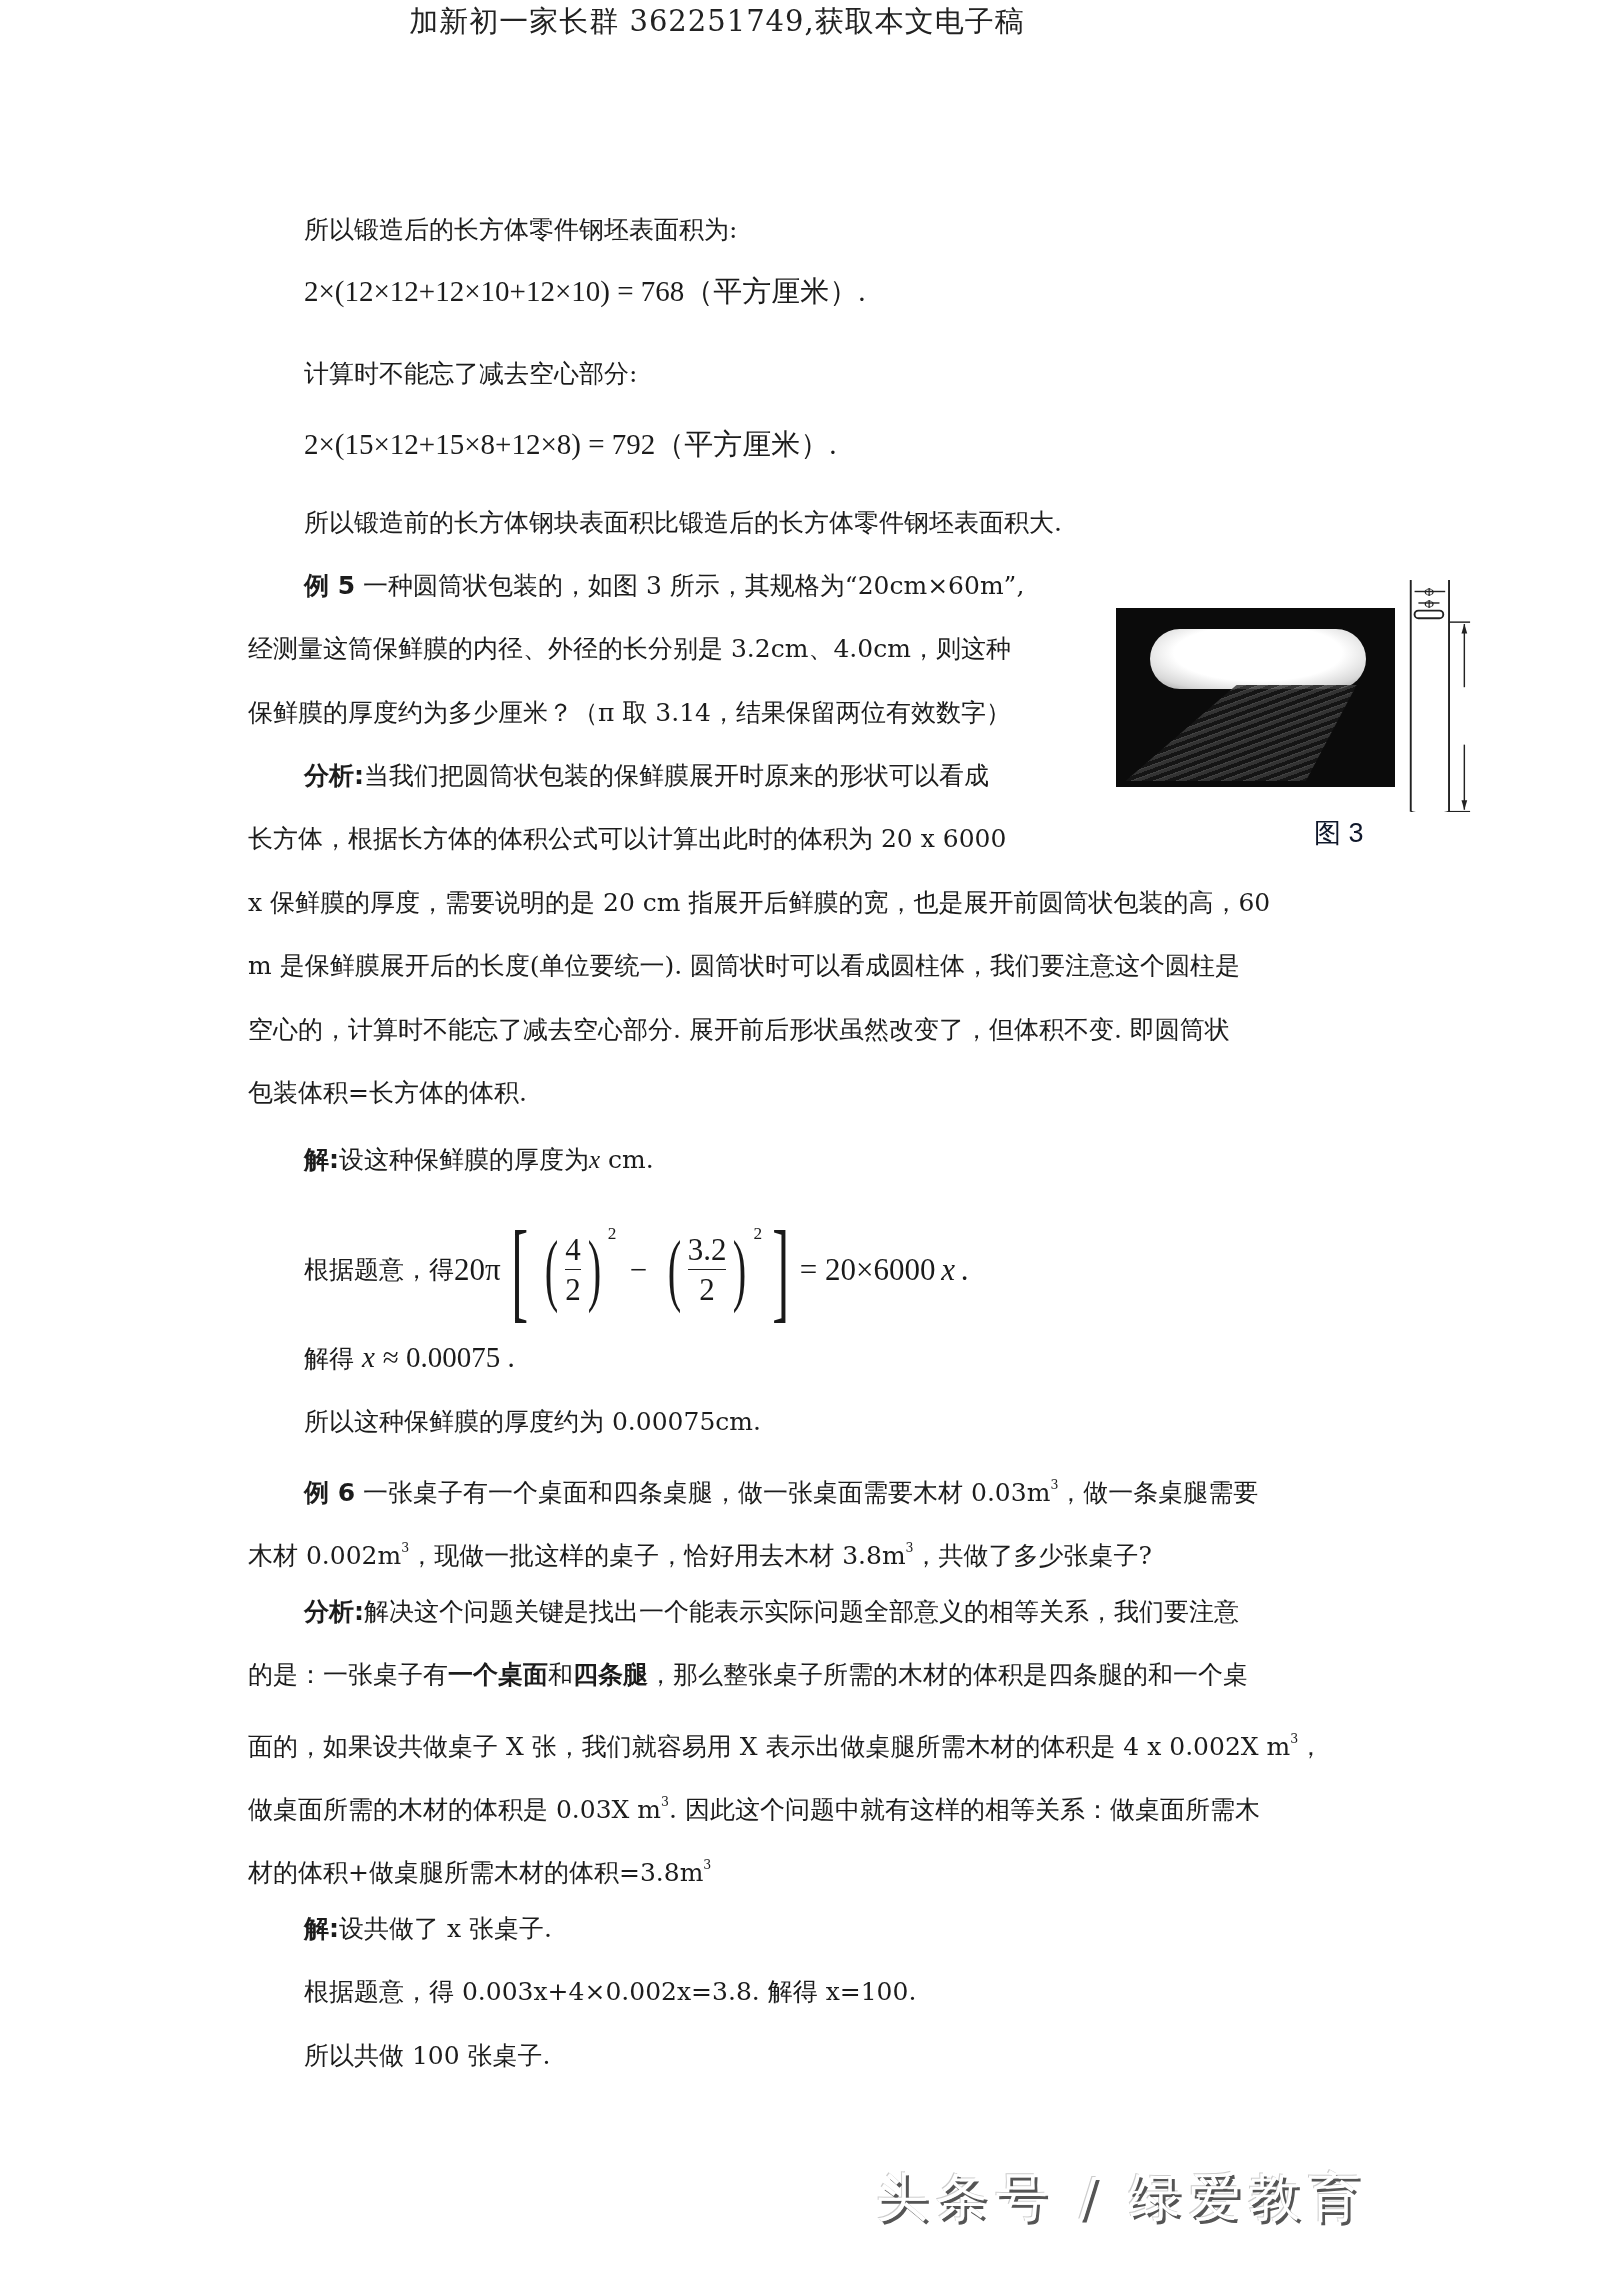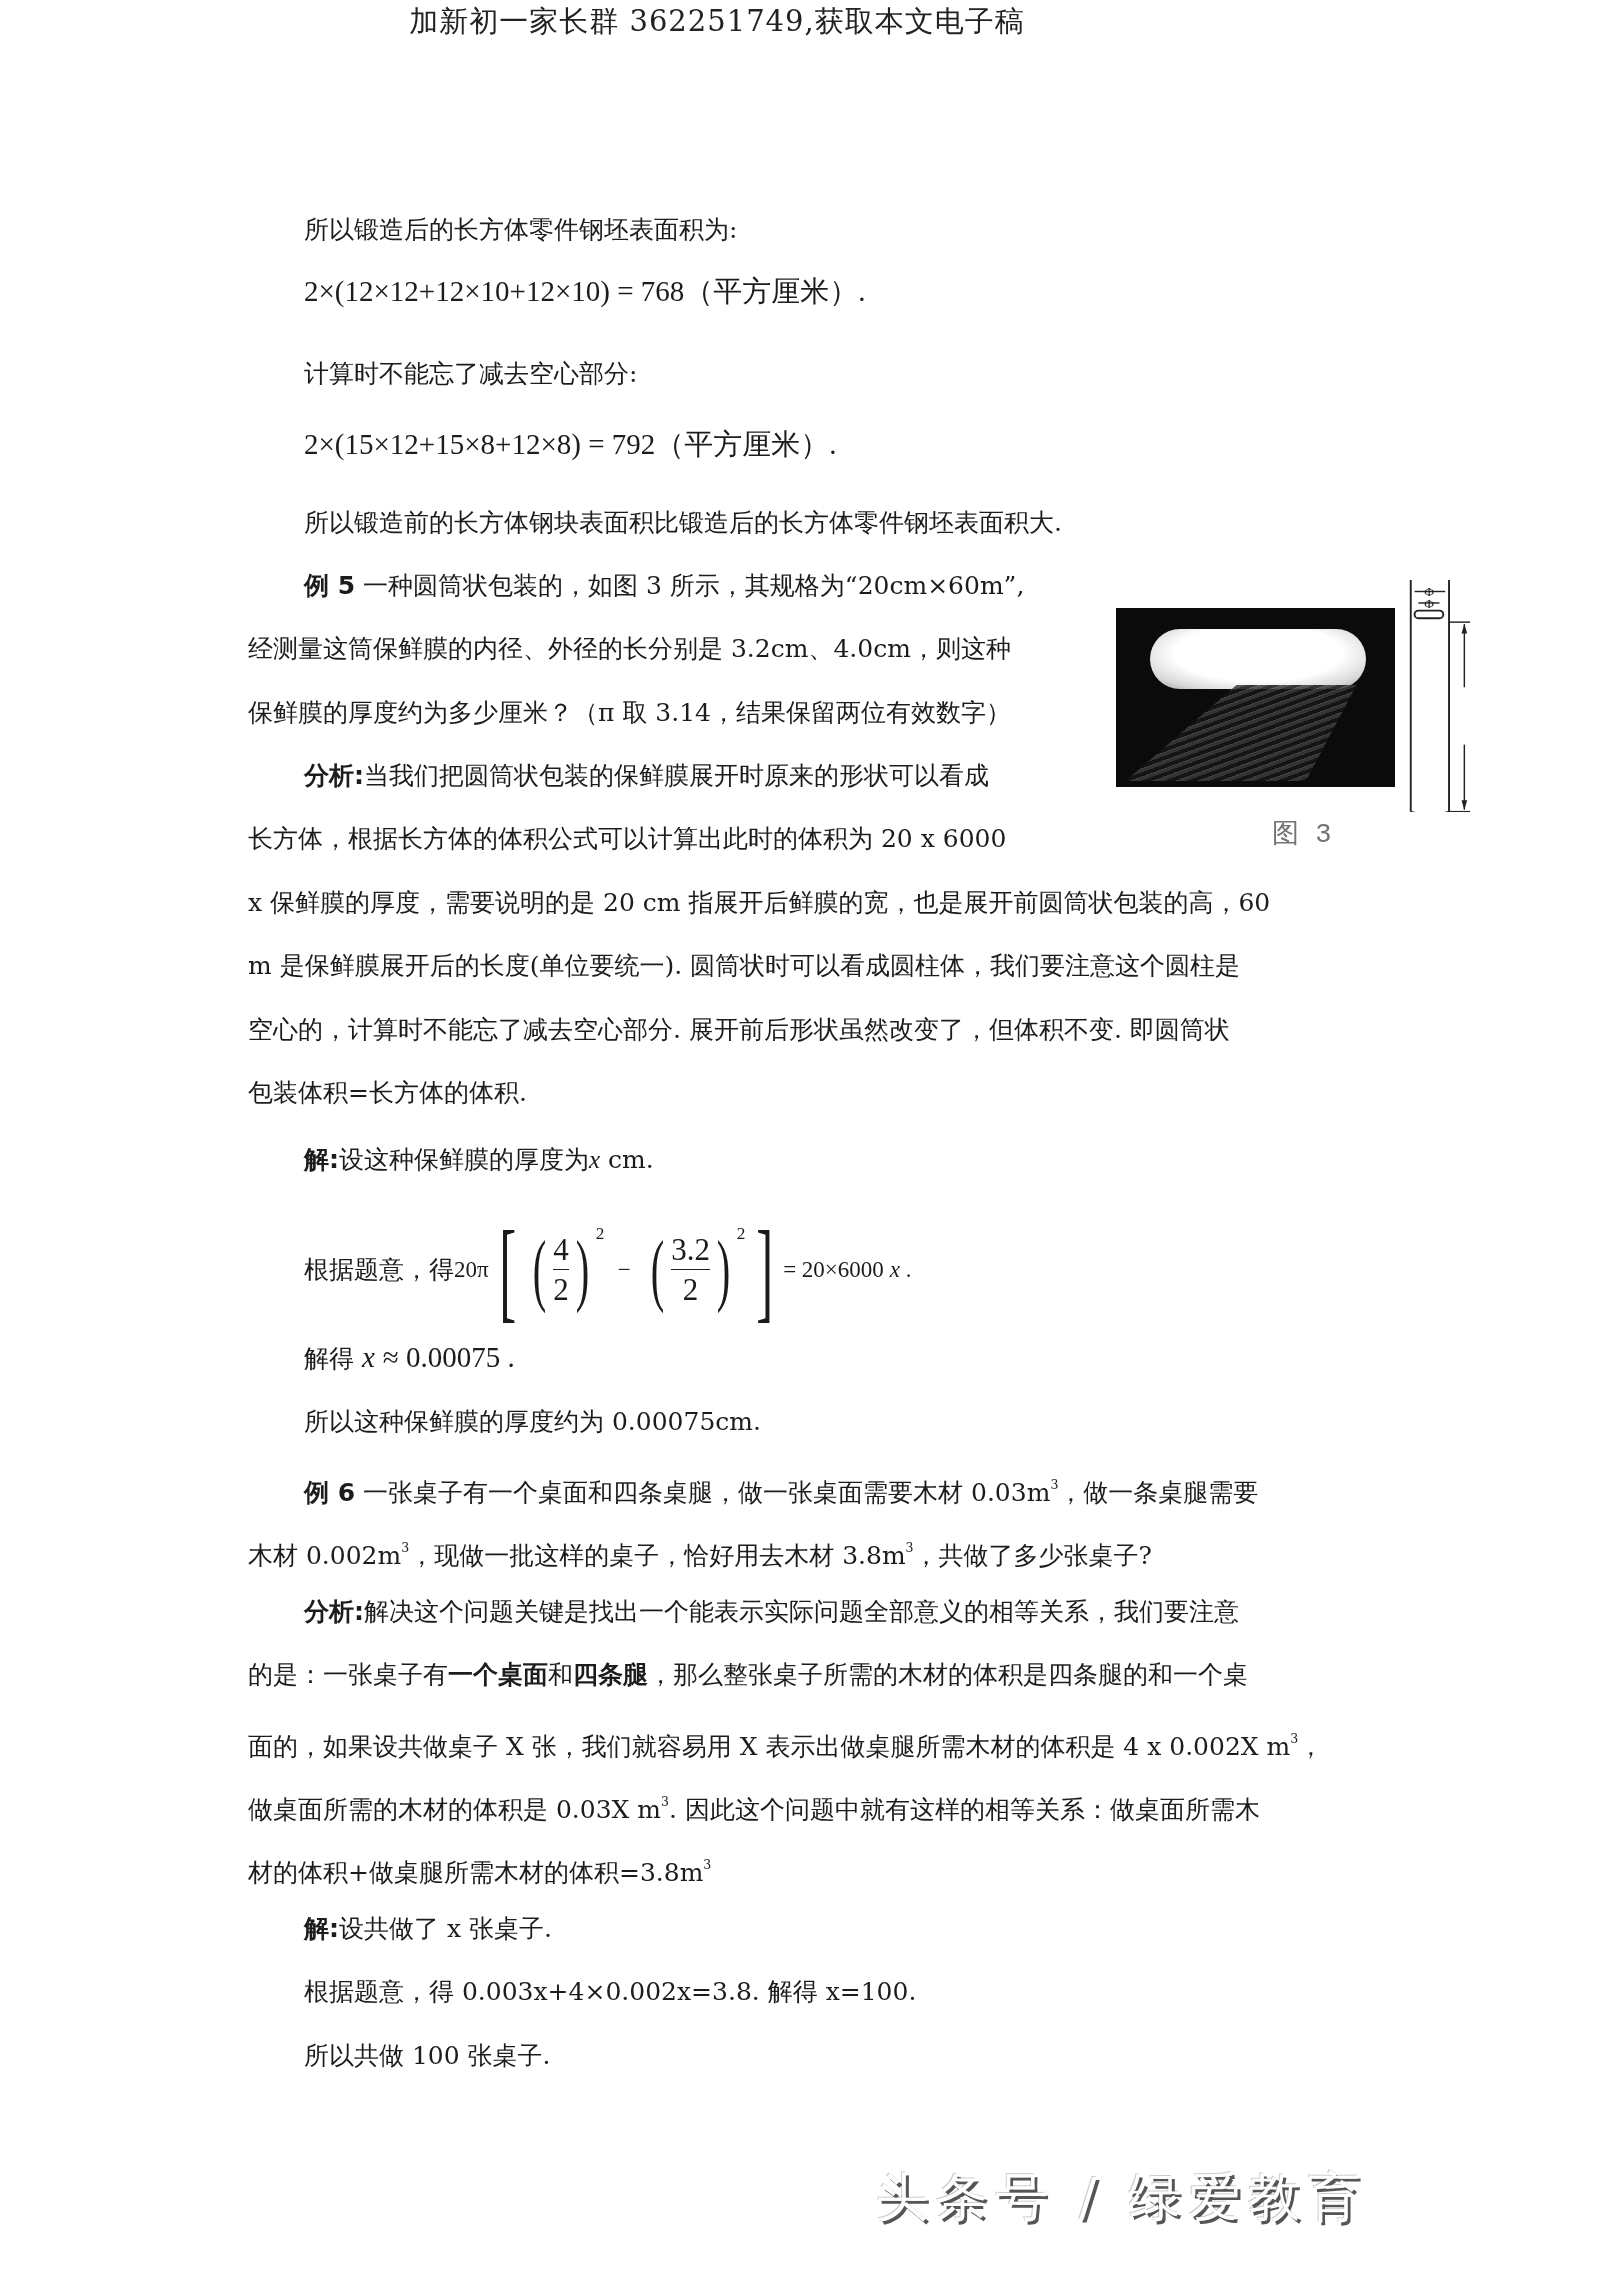--- a/index.html
+++ b/index.html
@@ -15,25 +15,25 @@
   .var { font-style:italic; font-family:"Liberation Serif",serif; }
 
   
   .photo { position:absolute; left:1116px; top:608px; width:279px; height:179px; background:#0b0b0b; overflow:hidden; }
   .roll { position:absolute; left:34px; top:21px; width:216px; height:60px; border-radius:30px;
           background:radial-gradient(ellipse at 50% 40%, #ffffff 55%, #d8d8d8 80%, #9a9a9a 100%); }
   .film { position:absolute; left:9.6px; top:77px; width:231px; height:96px;
           background:repeating-linear-gradient(160deg, #3a3a3a 0 2.9px, #161616 2.9px 6.7px, #4a4a4a 6.7px 7.7px);
           clip-path:polygon(48% 0, 100% 0, 78% 100%, 0 100%); opacity:.85; }
   .diagram { position:absolute; left:1405px; top:572px; width:67px; height:240px; }
-  .fig-caption { position:absolute; left:1272px; top:815px; font-size:27px; font-family:Liberation Mono, monospace; color:#737373; }
+  .fig-caption { position:absolute; left:1314px; top:815px; font-size:27px; font-family:Liberation Sans, sans-serif; color:#0f172a; }
 
   
   .eq { position:absolute; left:304px; top:1212px; height:115px; display:flex; align-items:center; font-size:25px; }
-  .eq .m { font-family:"Liberation Serif",serif; font-size:23px; }
+  .eq .m { font-family:"Liberation Serif",serif; font-size:31px; }
   .bracket { font-family:"Liberation Serif",serif; font-weight:100; font-size:113px; line-height:96px; transform:scaleX(.45); display:inline-block; }
   .paren { font-family:"Liberation Serif",serif; font-size:81px; line-height:77px; transform:scaleX(.5); display:inline-block; }
   .frac { display:inline-flex; flex-direction:column; align-items:center; font-family:"Liberation Serif",serif; font-size:31px; line-height:35px; }
   .frac .bar { width:100%; border-top:1.9px solid #222; margin:1.9px 0; }
   .exp { font-family:"Liberation Serif",serif; font-size:17.3px; align-self:flex-start; margin-top:11.5px; }
 
   .watermark { position:absolute; left:876px; top:2163px; font-size:52px; letter-spacing:7.7px;
                font-family:"DejaVu Sans","Liberation Sans",sans-serif; color:#fff;
                text-shadow:2.9px 2.9px 0 #555, -1px -1px 0 #ccc; }
 </style>

